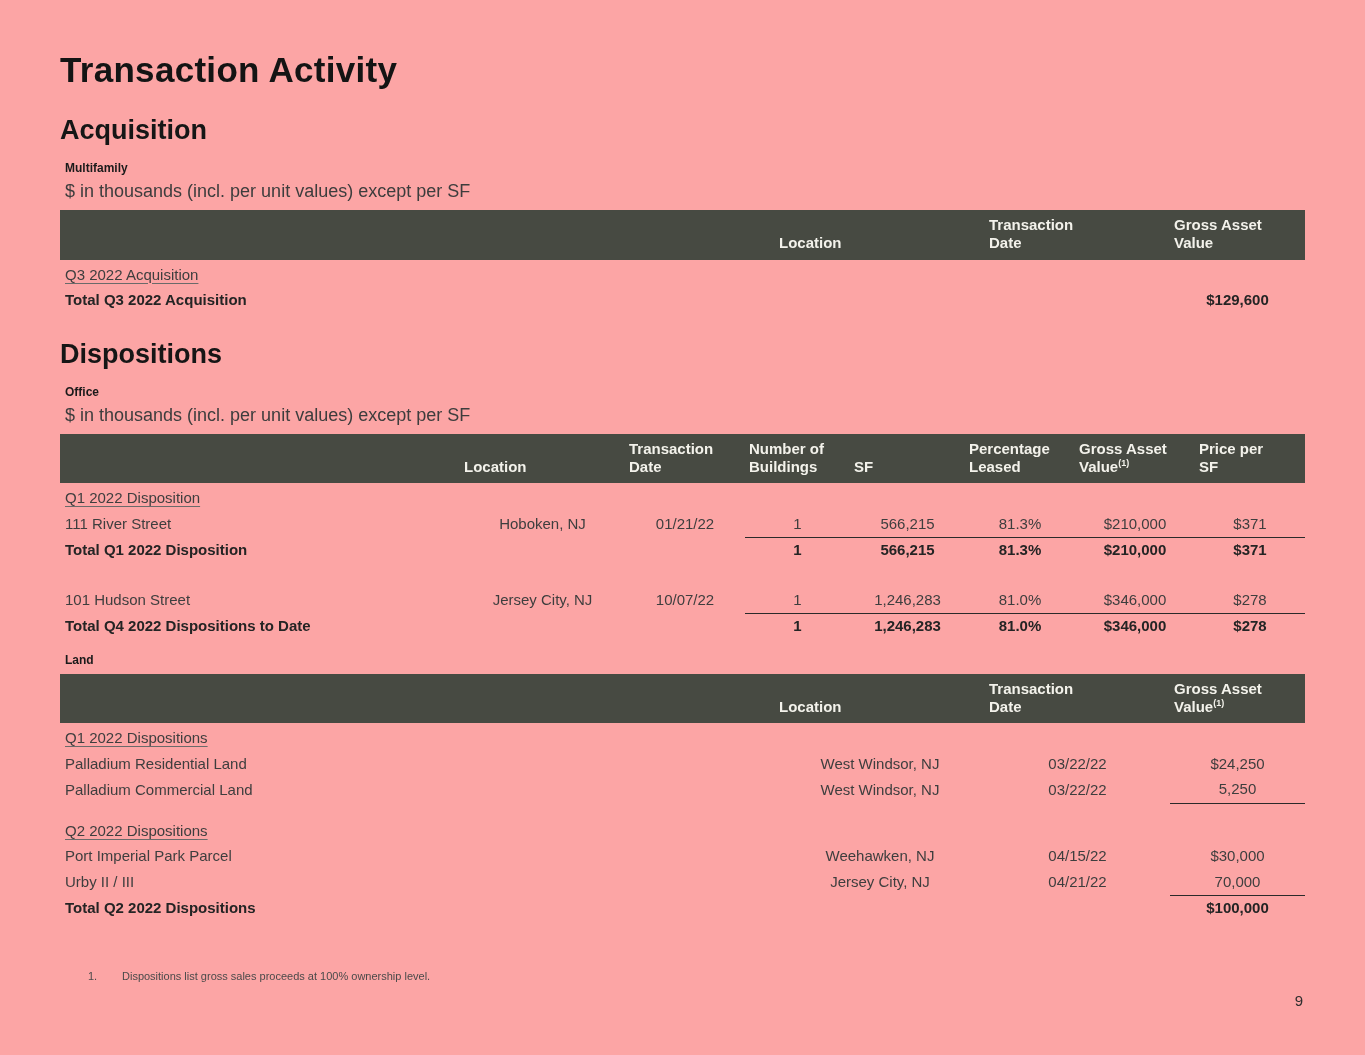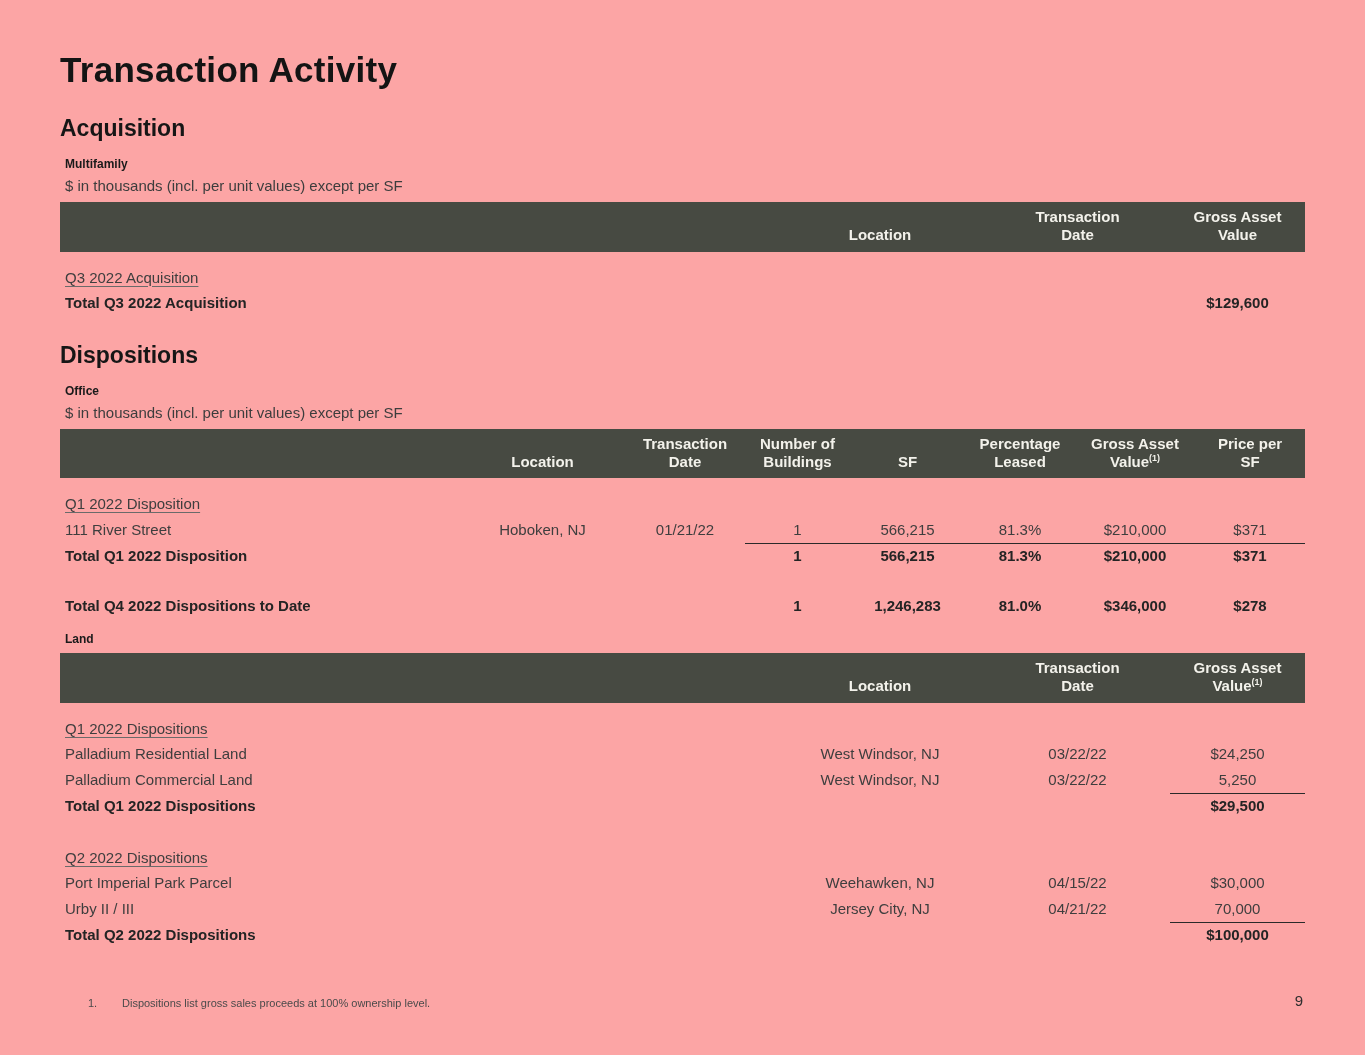--- a/index.html
+++ b/index.html
@@ -16,48 +16,48 @@
 
   .title {
     margin: 50px 0 0 0;
     font-size: 35px;
     font-weight: 700;
     color: #141414;
     letter-spacing: 0.3px;
   }
   .section-heading {
     margin: 25px 0 0 0;
-    font-size: 23px;
+    font-size: 27px;
     font-weight: 700;
     color: #161616;
   }
   .sub-heading {
     margin: 15px 0 0 5px;
     font-size: 12px;
     font-weight: 700;
     color: #1a1a1a;
   }
   .units-note {
     margin: 6px 0 8px 5px;
-    font-size: 15px;
+    font-size: 18px;
     color: #3d3d3d;
   }
 
   table {
     border-collapse: collapse;
     width: 1245px;
     table-layout: fixed;
     font-size: 15px;
   }
   thead th {
     background: #474A42;
     color: #F3F2EB;
     font-weight: 700;
     vertical-align: bottom;
-    text-align: center;
+    text-align: left;
     padding: 6px 4px 7px 4px;
     white-space: pre-line;
     line-height: 1.22;
     height: 30px;
   }
   .sup {
     font-size: 9px;
     vertical-align: super;
     line-height: 0;
   }
@@ -67,21 +67,21 @@
     color: #3e3e3e;
     line-height: 1.1;
     overflow: hidden;
   }
   td.name-cell { text-align: left; padding-left: 5px; }
   tr.group-label-row td {
     text-decoration: underline;
     text-underline-offset: 3px;
     text-decoration-thickness: 1px;
     text-decoration-color: #6a6a6a;
-    padding-top: 18px;
+    padding-top: 7px;
   }
   tr.total-row td { font-weight: 700; color: #242424; }
   td.rule { border-bottom: 1.7px solid #2a2a2a; }
   tr.spacer-tall td { height: 24px; padding: 0; }
   tr.spacer-short td { height: 12px; padding: 0; }
 
   .land-heading { margin-top: 13px; margin-bottom: 7px; }
 
   .footnote {
     margin: 48px 0 0 28px;
@@ -192,20 +192,30 @@
           <td></td>
           <td>1</td>
           <td>566,215</td>
           <td>81.3%</td>
           <td>$210,000</td>
           <td>$371</td>
         </tr>
         <tr class="spacer-tall">
             <td colspan="8"></td>
           </tr>
+        <tr>
+          <td class="name-cell">101 Hudson Street</td>
+          <td>Jersey City, NJ</td>
+          <td>10/07/22</td>
+          <td class="rule">1</td>
+          <td class="rule">1,246,283</td>
+          <td class="rule">81.0%</td>
+          <td class="rule">$346,000</td>
+          <td class="rule">$278</td>
+        </tr>
         <tr class="total-row">
           <td class="name-cell">Total Q4 2022 Dispositions to Date</td>
           <td></td>
           <td></td>
           <td>1</td>
           <td>1,246,283</td>
           <td>81.0%</td>
           <td>$346,000</td>
           <td>$278</td>
         </tr>
@@ -240,26 +250,20 @@
           <td>West Windsor, NJ</td>
           <td>03/22/22</td>
           <td>$24,250</td>
         </tr>
         <tr>
           <td class="name-cell">Palladium Commercial Land</td>
           <td>West Windsor, NJ</td>
           <td>03/22/22</td>
           <td class="rule">5,250</td>
         </tr>
-        <tr class="total-row">
-          <td class="name-cell">Total Q1 2022 Dispositions</td>
-          <td></td>
-          <td></td>
-          <td>$29,500</td>
-        </tr>
         <tr class="spacer-short">
             <td colspan="4"></td>
           </tr>
         <tr class="group-label-row">
           <td class="name-cell" colspan="4">Q2 2022 Dispositions</td>
         </tr>
         <tr>
           <td class="name-cell">Port Imperial Park Parcel</td>
           <td>Weehawken, NJ</td>
           <td>04/15/22</td>

